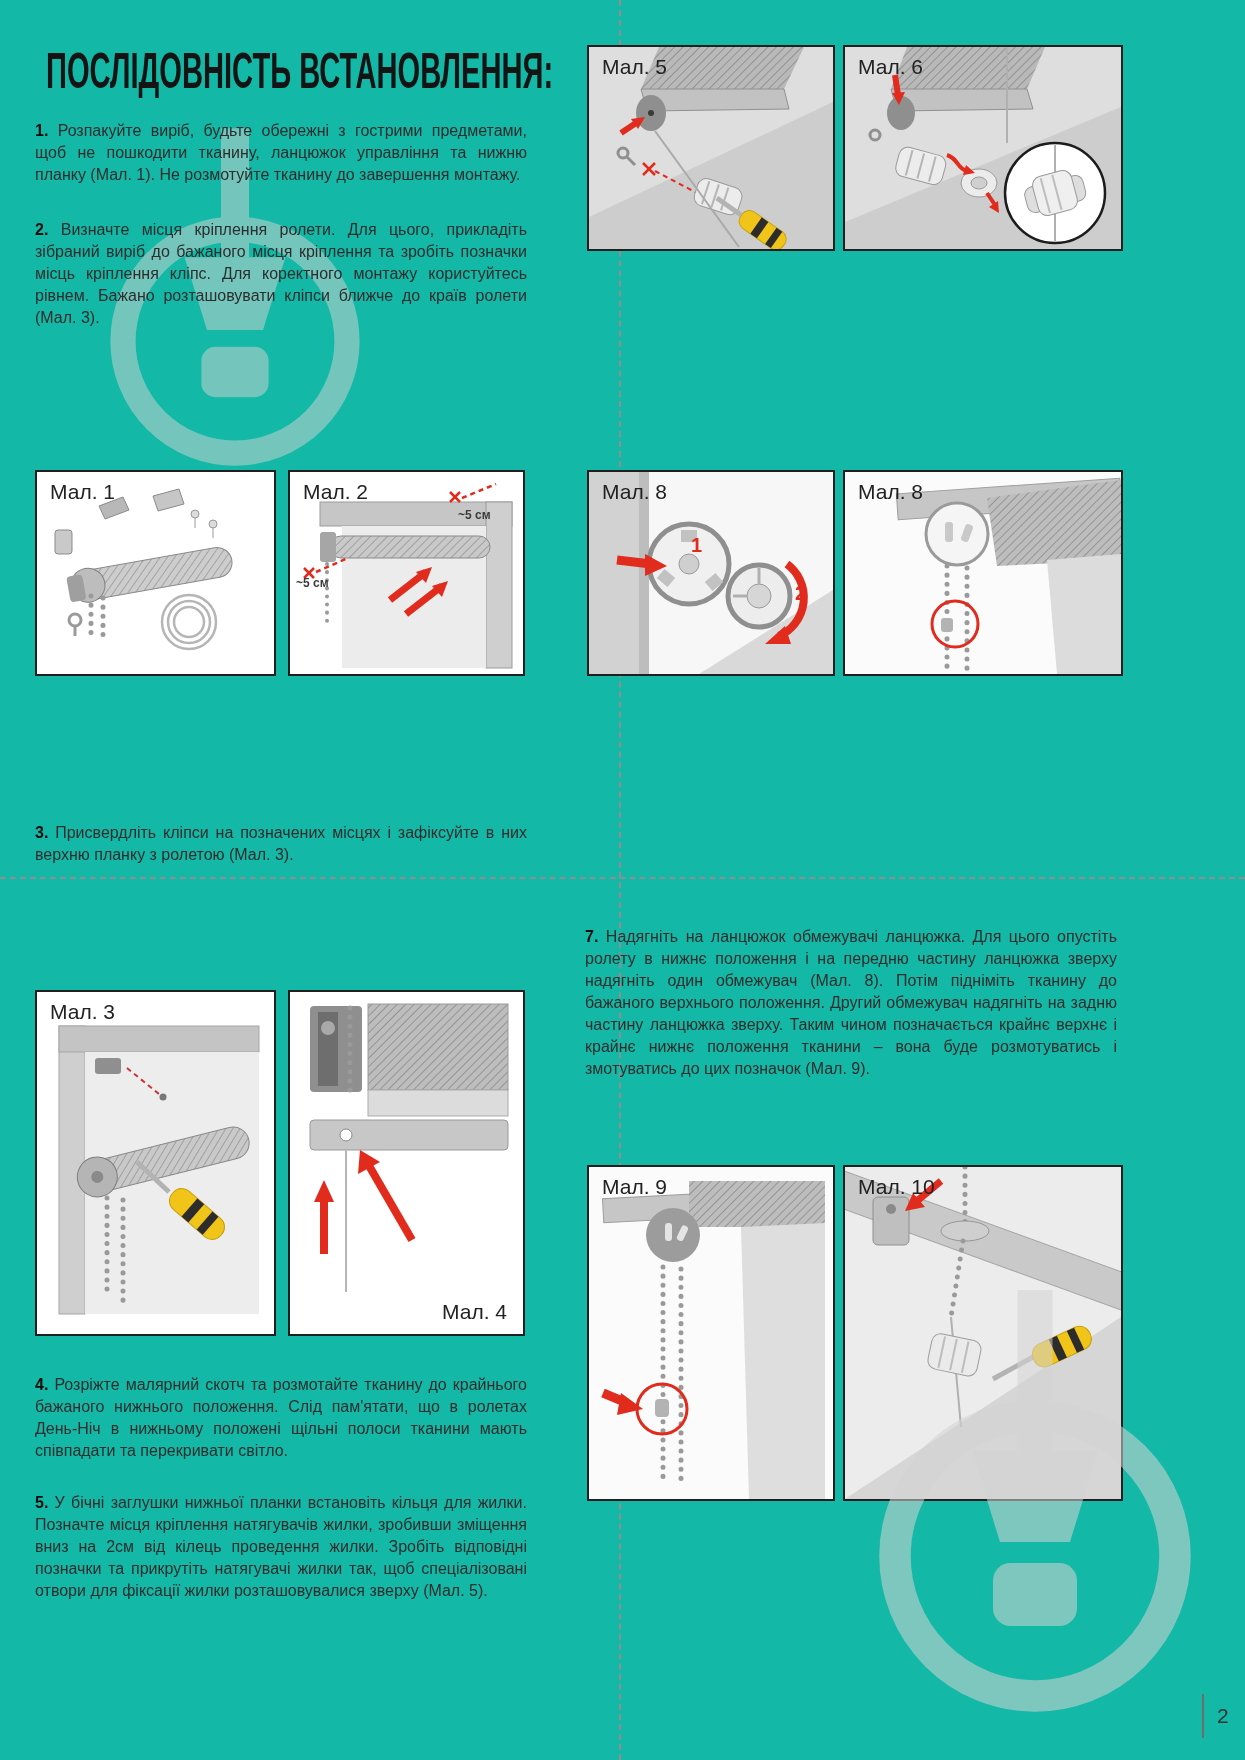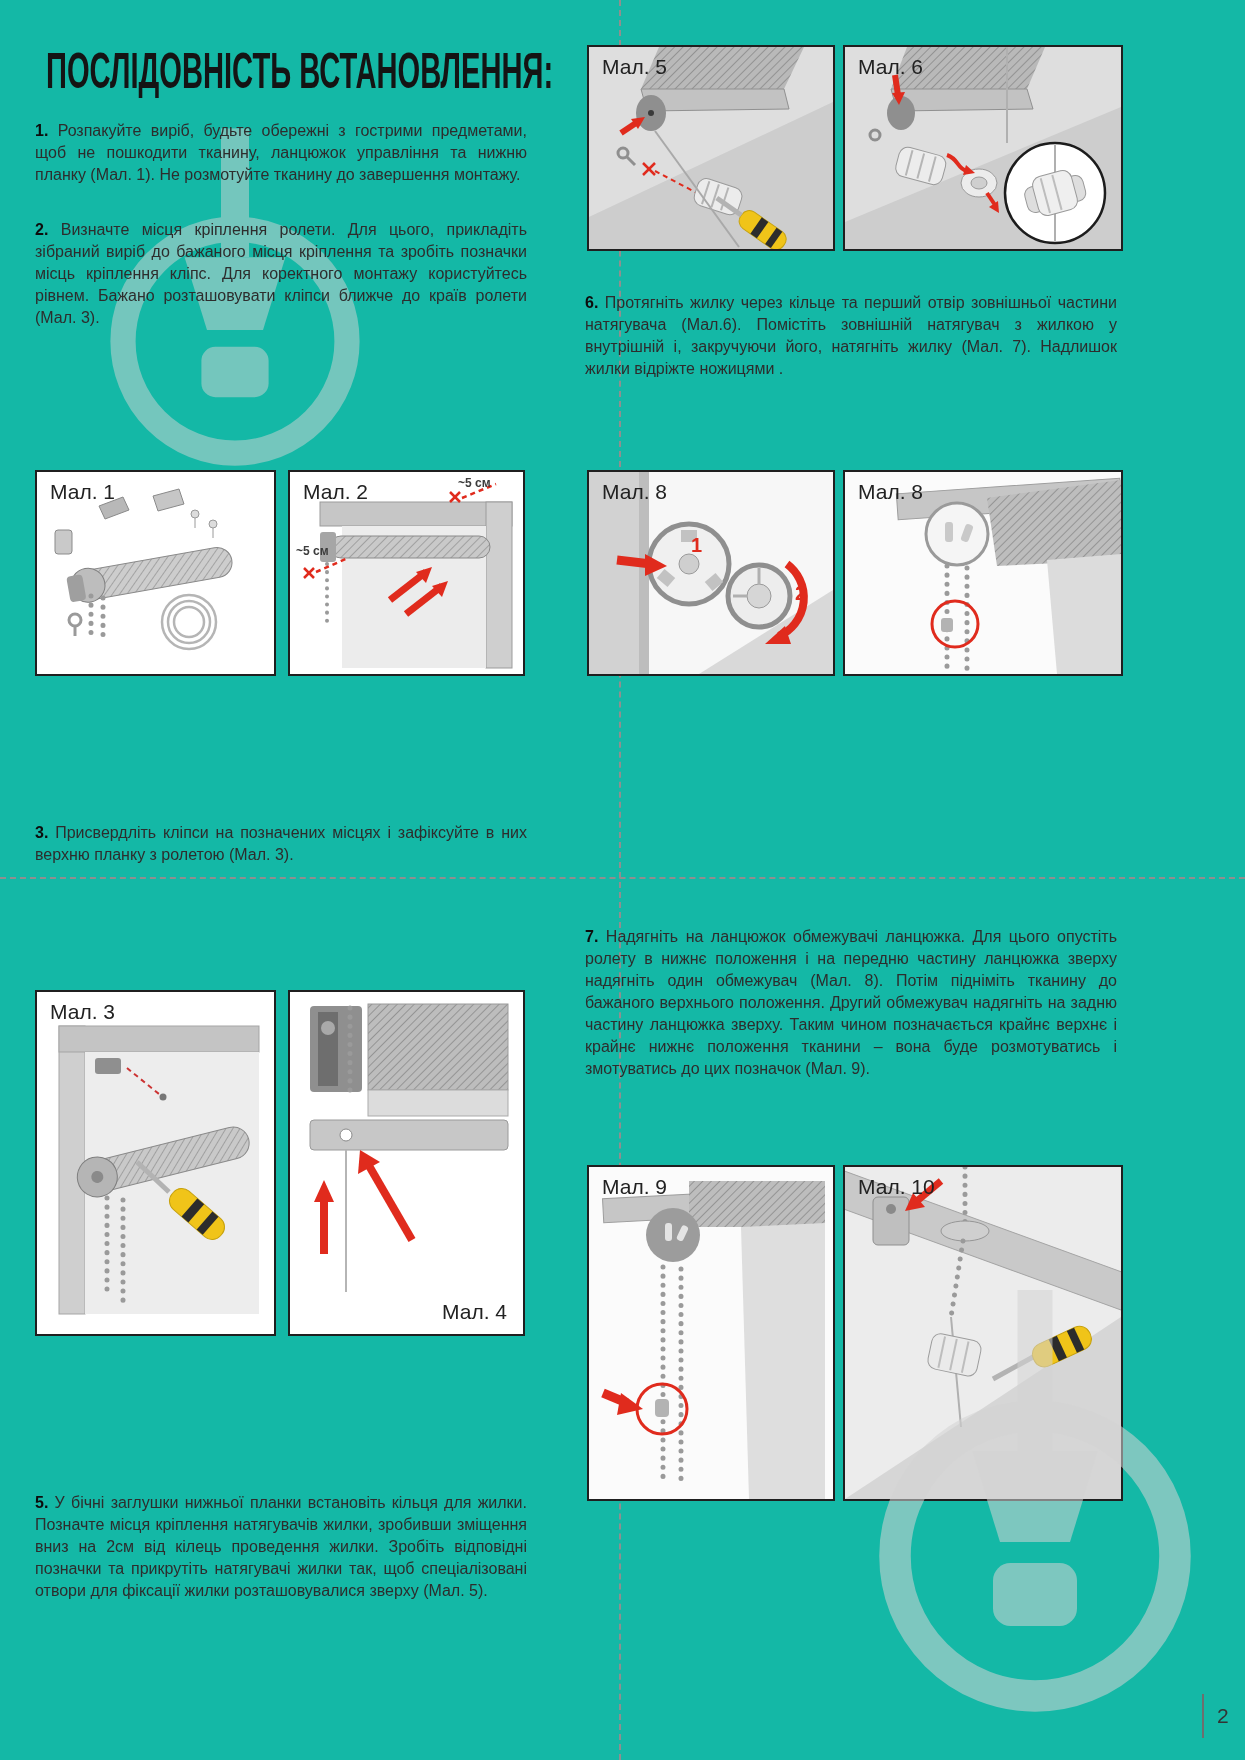--- a/index.html
+++ b/index.html
@@ -8,21 +8,21 @@
   .vsep{position:absolute;left:619px;top:0;height:1760px;width:0;border-left:2px dashed #8f8f8f;z-index:1;}
   .hsep{position:absolute;top:877px;left:0;width:1245px;height:0;border-top:2px dashed #8f8f8f;z-index:1;}
   .title{position:absolute;left:46px;top:40px;font-size:47px;font-weight:700;color:#141414;
          white-space:nowrap;transform:scaleX(0.62) scaleY(1.08);transform-origin:left top;letter-spacing:0px;z-index:2;}
   .para{position:absolute;text-align:justify;font-size:16px;line-height:22px;color:#2d2d2d;z-index:3;}
   .para .num{font-weight:700;color:#0d0d0d;}
   .fig{position:absolute;background:#ffffff;border:2px solid #1f1f1f;z-index:2;}
   .fig svg{position:absolute;left:0;top:0;width:100%;height:100%;}
   .figlabel{position:absolute;left:13px;top:8px;font-size:21px;color:#222;z-index:5;}
   .figlabel.br{left:auto;top:auto;right:16px;bottom:10px;text-align:right;}
-  .ann{position:absolute;font-size:12px;font-weight:700;color:#3c3c3c;z-index:5;}
+  .ann{position:absolute;font-size:12px;font-weight:700;color:#3c3c3c;z-index:5;margin-top:32px;}
   .callout{position:absolute;font-size:20px;font-weight:700;color:#e02b1d;z-index:5;}
   .wm{position:absolute;pointer-events:none;}
   #wm1{left:95px;top:128px;width:280px;height:348px;opacity:.5;z-index:0;}
   #wm2{left:860px;top:1290px;width:350px;height:434px;opacity:.55;z-index:4;}
   .footer{position:absolute;left:1202px;top:1694px;height:44px;border-left:2px solid #6e6e6e;
           padding-left:13px;display:flex;align-items:center;z-index:3;}
   .footer span{font-size:21px;color:#333;}
 </style>
 </head>
 <body>
@@ -52,27 +52,27 @@
     <span>Розпакуйте виріб, будьте обережні з гострими предметами, щоб не пошкодити тканину, ланцюжок управління та нижню планку (Мал. 1). Не розмотуйте тканину до завершення монтажу.</span>
   </div>
   <div class="para" style="left:35px;top:219px;width:492px">
     <b class="num">2.</b>
     <span>Визначте місця кріплення ролети. Для цього, прикладіть зібраний виріб до бажаного місця кріплення та зробіть позначки місць кріплення кліпс. Для коректного монтажу користуйтесь рівнем. Бажано розташовувати кліпси ближче до країв ролети (Мал. 3).</span>
   </div>
   <div class="para" style="left:35px;top:822px;width:492px">
     <b class="num">3.</b>
     <span>Присвердліть кліпси на позначених місцях і зафіксуйте в них верхню планку з ролетою (Мал. 3).</span>
   </div>
+  <div class="para" style="left:35px;top:1374px;width:492px">
+    <b class="num">4.</b>
+    <span>Розріжте малярний скотч та розмотайте тканину до крайнього бажаного нижнього положення. Слід пам'ятати, що в ролетах День-Ніч в нижньому положені щільні полоси  тканини мають співпадати та перекривати світло.</span>
+  </div>
   <div class="para" style="left:35px;top:1492px;width:492px">
     <b class="num">5.</b>
     <span>У бічні заглушки нижньої планки встановіть кільця для жилки. Позначте місця кріплення натягувачів жилки, зробивши зміщення вниз на 2см від кілець проведення жилки. Зробіть відповідні позначки та прикрутіть натягувачі жилки так, щоб спеціалізовані отвори для фіксації жилки розташовувалися зверху (Мал. 5).</span>
-  </div>
-  <div class="para" style="left:585px;top:292px;width:532px">
-    <b class="num">6.</b>
-    <span>Протягніть жилку через кільце та перший отвір зовнішньої частини натягувача (Мал.6). Помістіть зовнішній натягувач з жилкою у внутрішній і, закручуючи його, натягніть жилку (Мал. 7).  Надлишок жилки відріжте ножицями .</span>
   </div>
   <div class="para" style="left:585px;top:926px;width:532px">
     <b class="num">7.</b>
     <span>Надягніть на ланцюжок обмежувачі ланцюжка. Для цього опустіть ролету в нижнє положення і на передню частину ланцюжка зверху надягніть один обмежувач (Мал. 8). Потім підніміть тканину до бажаного верхнього положення. Другий обмежувач надягніть на задню частину ланцюжка зверху. Таким чином позначається крайнє верхнє і крайнє нижнє положення тканини – вона буде розмотуватись і змотуватись до цих позначок (Мал. 9).</span>
   </div>
 
   <div class="fig" style="left:35px;top:470px;width:237px;height:202px">
     <svg viewBox="0 0 237 202">
       <defs>
           <pattern id="h1" width="6" height="6" patternUnits="userSpaceOnUse" patternTransform="rotate(45)">

